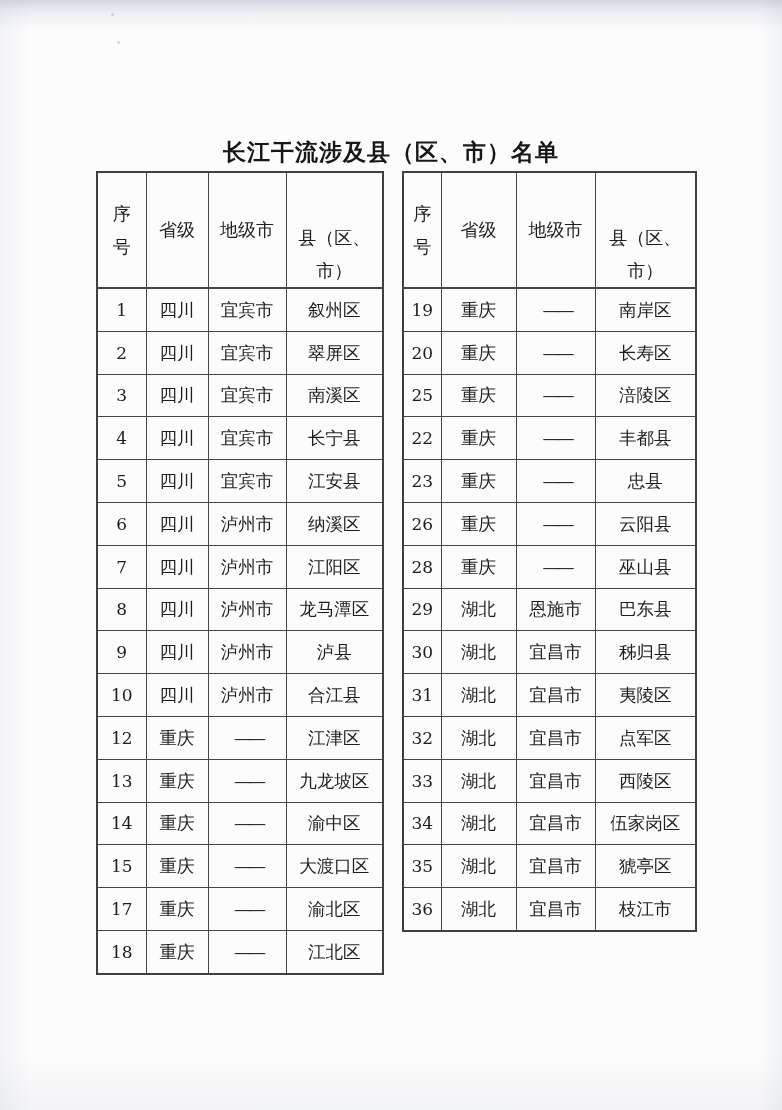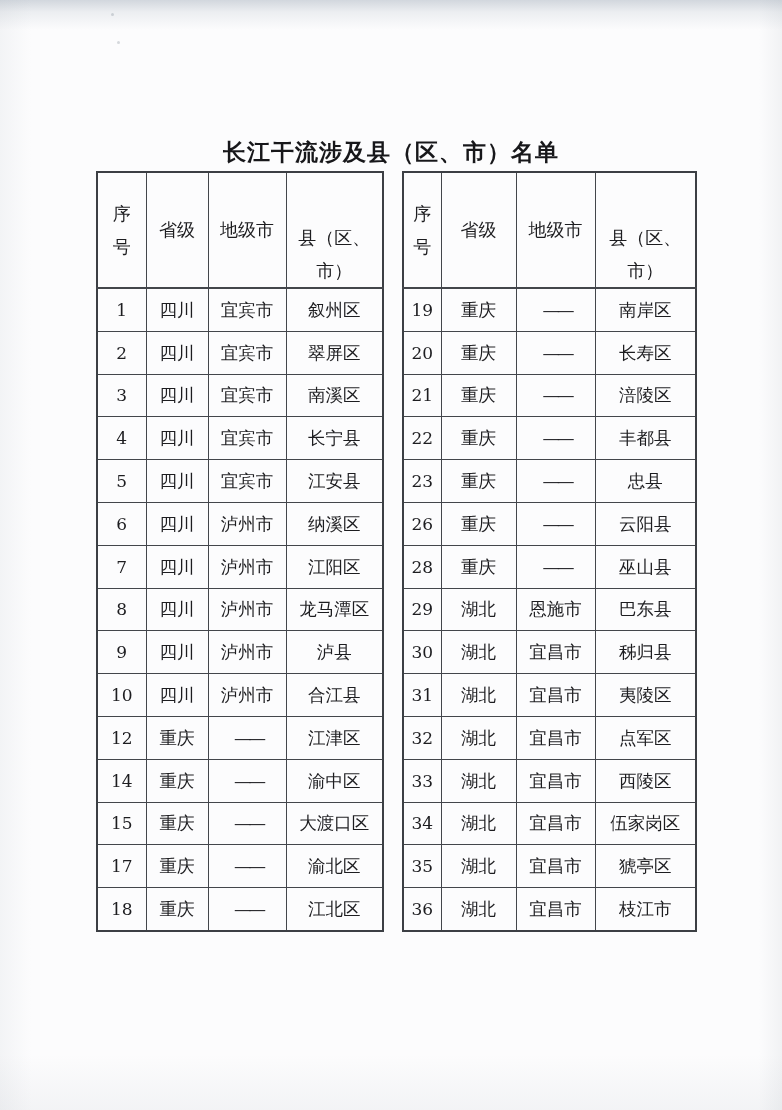--- a/index.html
+++ b/index.html
@@ -146,20 +146,26 @@
           <td>泸州市</td>
           <td>合江县</td>
         </tr>
         <tr>
           <td class="num">12</td>
           <td>重庆</td>
           <td class="dash">——</td>
           <td>江津区</td>
         </tr>
         <tr>
+          <td class="num">13</td>
+          <td>重庆</td>
+          <td class="dash">——</td>
+          <td>九龙坡区</td>
+        </tr>
+        <tr>
           <td class="num">14</td>
           <td>重庆</td>
           <td class="dash">——</td>
           <td>渝中区</td>
         </tr>
         <tr>
           <td class="num">15</td>
           <td>重庆</td>
           <td class="dash">——</td>
           <td>大渡口区</td>
@@ -211,21 +217,21 @@
           <td class="dash">——</td>
           <td>南岸区</td>
         </tr>
         <tr>
           <td class="num">20</td>
           <td>重庆</td>
           <td class="dash">——</td>
           <td>长寿区</td>
         </tr>
         <tr>
-          <td class="num">21</td>
+          <td class="num">25</td>
           <td>重庆</td>
           <td class="dash">——</td>
           <td>涪陵区</td>
         </tr>
         <tr>
           <td class="num">22</td>
           <td>重庆</td>
           <td class="dash">——</td>
           <td>丰都县</td>
         </tr>

